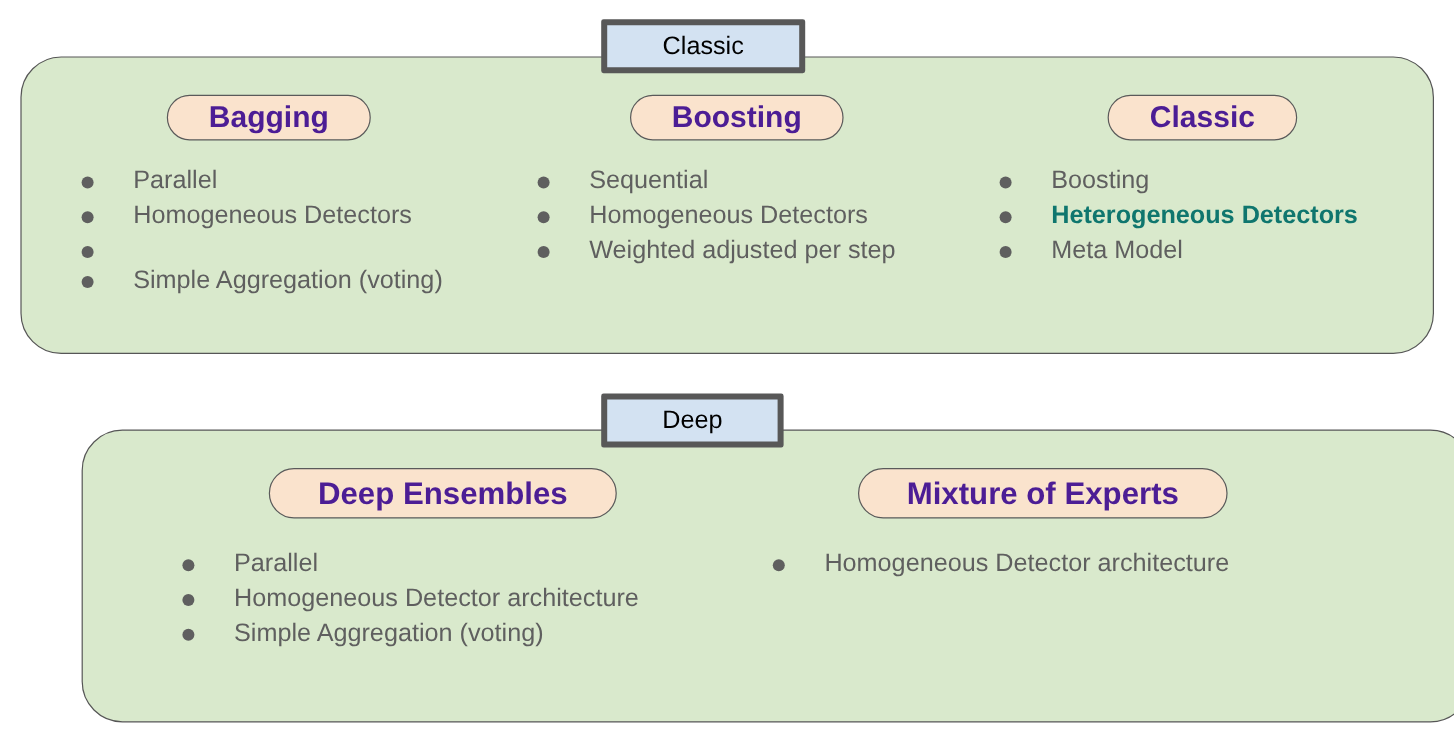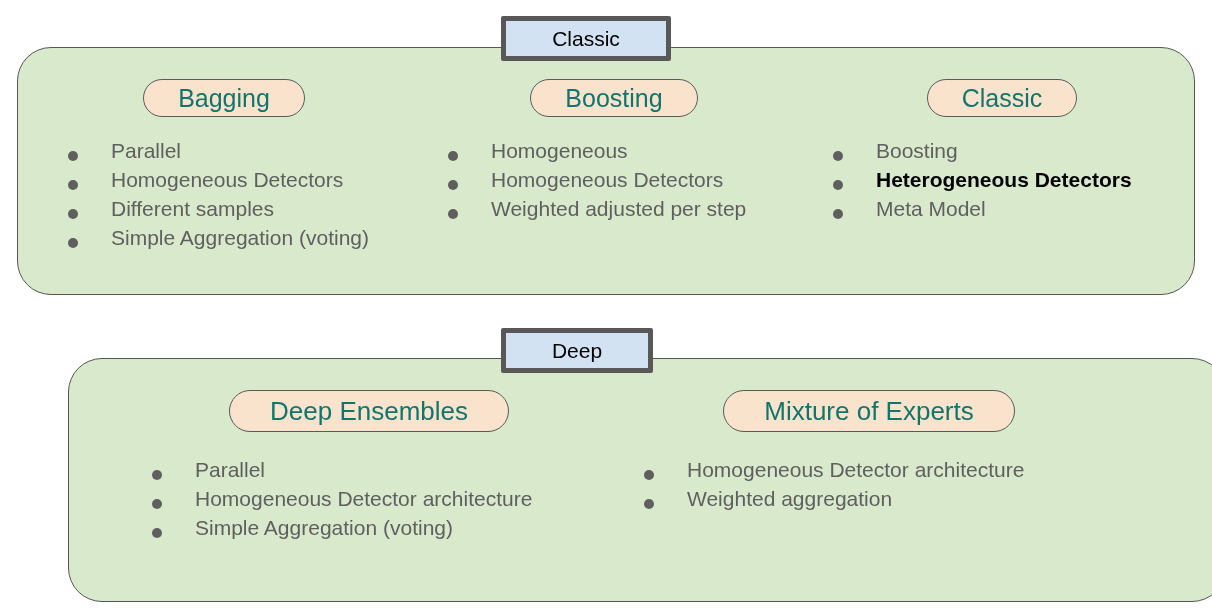--- a/index.html
+++ b/index.html
@@ -98,42 +98,43 @@
   .pill {
     background: #fae3cd;
     border: 1.5px solid #5a5a5a;
     border-radius: 999px;
     height: 36px;
     padding: 0 34px;
     display: flex;
     align-items: center;
     justify-content: center;
     font-size: 25px;
-    color: #0f766e;
+    color: #4c1d95;
     white-space: nowrap;
+    font-weight: bold;
   }
   #section-deep .pill {
     height: 40px;
     padding: 0 40px;
     font-size: 26px;
   }
 
   
   .bullet-list {
     position: absolute;
     top: 92px;
     left: 0;
     width: 100%;
   }
   #section-deep .bullet-list {
     top: 100px;
   }
   .bullet-item {
     display: flex;
-    align-items: flex-end;
+    align-items: flex-start;
     margin-bottom: 8px;
     line-height: 1;
   }
   .bullet-dot {
     width: 10px;
     height: 10px;
     border-radius: 50%;
     background: #5f5f5f;
     margin-top: 7px;
     flex: 0 0 auto;
@@ -145,21 +146,21 @@
   #section-deep .col-1 .bullet-dot { margin-left: 30px; }
 
   .bullet-text {
     margin-left: 33px;
     font-size: 21px;
     color: #5f5f5f;
     white-space: nowrap;
   }
   .bullet-item.strong .bullet-text {
     font-weight: bold;
-    color: #000000;
+    color: #0f766e;
   }
 </style>
 </head>
 <body>
 
 <div class="section" id="section-classic">
   <div class="columns">
 
     <div class="column col-0">
       <div class="pill-row">
@@ -169,37 +170,36 @@
         <div class="bullet-item">
           <span class="bullet-dot"></span>
           <span class="bullet-text">Parallel</span>
         </div>
         <div class="bullet-item">
           <span class="bullet-dot"></span>
           <span class="bullet-text">Homogeneous Detectors</span>
         </div>
         <div class="bullet-item">
           <span class="bullet-dot"></span>
-          <span class="bullet-text">Different samples</span>
         </div>
         <div class="bullet-item">
           <span class="bullet-dot"></span>
           <span class="bullet-text">Simple Aggregation (voting)</span>
         </div>
       </div>
     </div>
 
     <div class="column col-1">
       <div class="pill-row">
         <div class="pill">Boosting</div>
       </div>
       <div class="bullet-list">
         <div class="bullet-item">
           <span class="bullet-dot"></span>
-          <span class="bullet-text">Homogeneous</span>
+          <span class="bullet-text">Sequential</span>
         </div>
         <div class="bullet-item">
           <span class="bullet-dot"></span>
           <span class="bullet-text">Homogeneous Detectors</span>
         </div>
         <div class="bullet-item">
           <span class="bullet-dot"></span>
           <span class="bullet-text">Weighted adjusted per step</span>
         </div>
       </div>
@@ -255,23 +255,19 @@
 
     <div class="column col-1">
       <div class="pill-row">
         <div class="pill">Mixture of Experts</div>
       </div>
       <div class="bullet-list">
         <div class="bullet-item">
           <span class="bullet-dot"></span>
           <span class="bullet-text">Homogeneous Detector architecture</span>
         </div>
-        <div class="bullet-item">
-          <span class="bullet-dot"></span>
-          <span class="bullet-text">Weighted aggregation</span>
-        </div>
       </div>
     </div>
 
   </div>
 </div>
 
 <div class="section-tab" id="tab-deep">Deep</div>
 
 </body></html>

